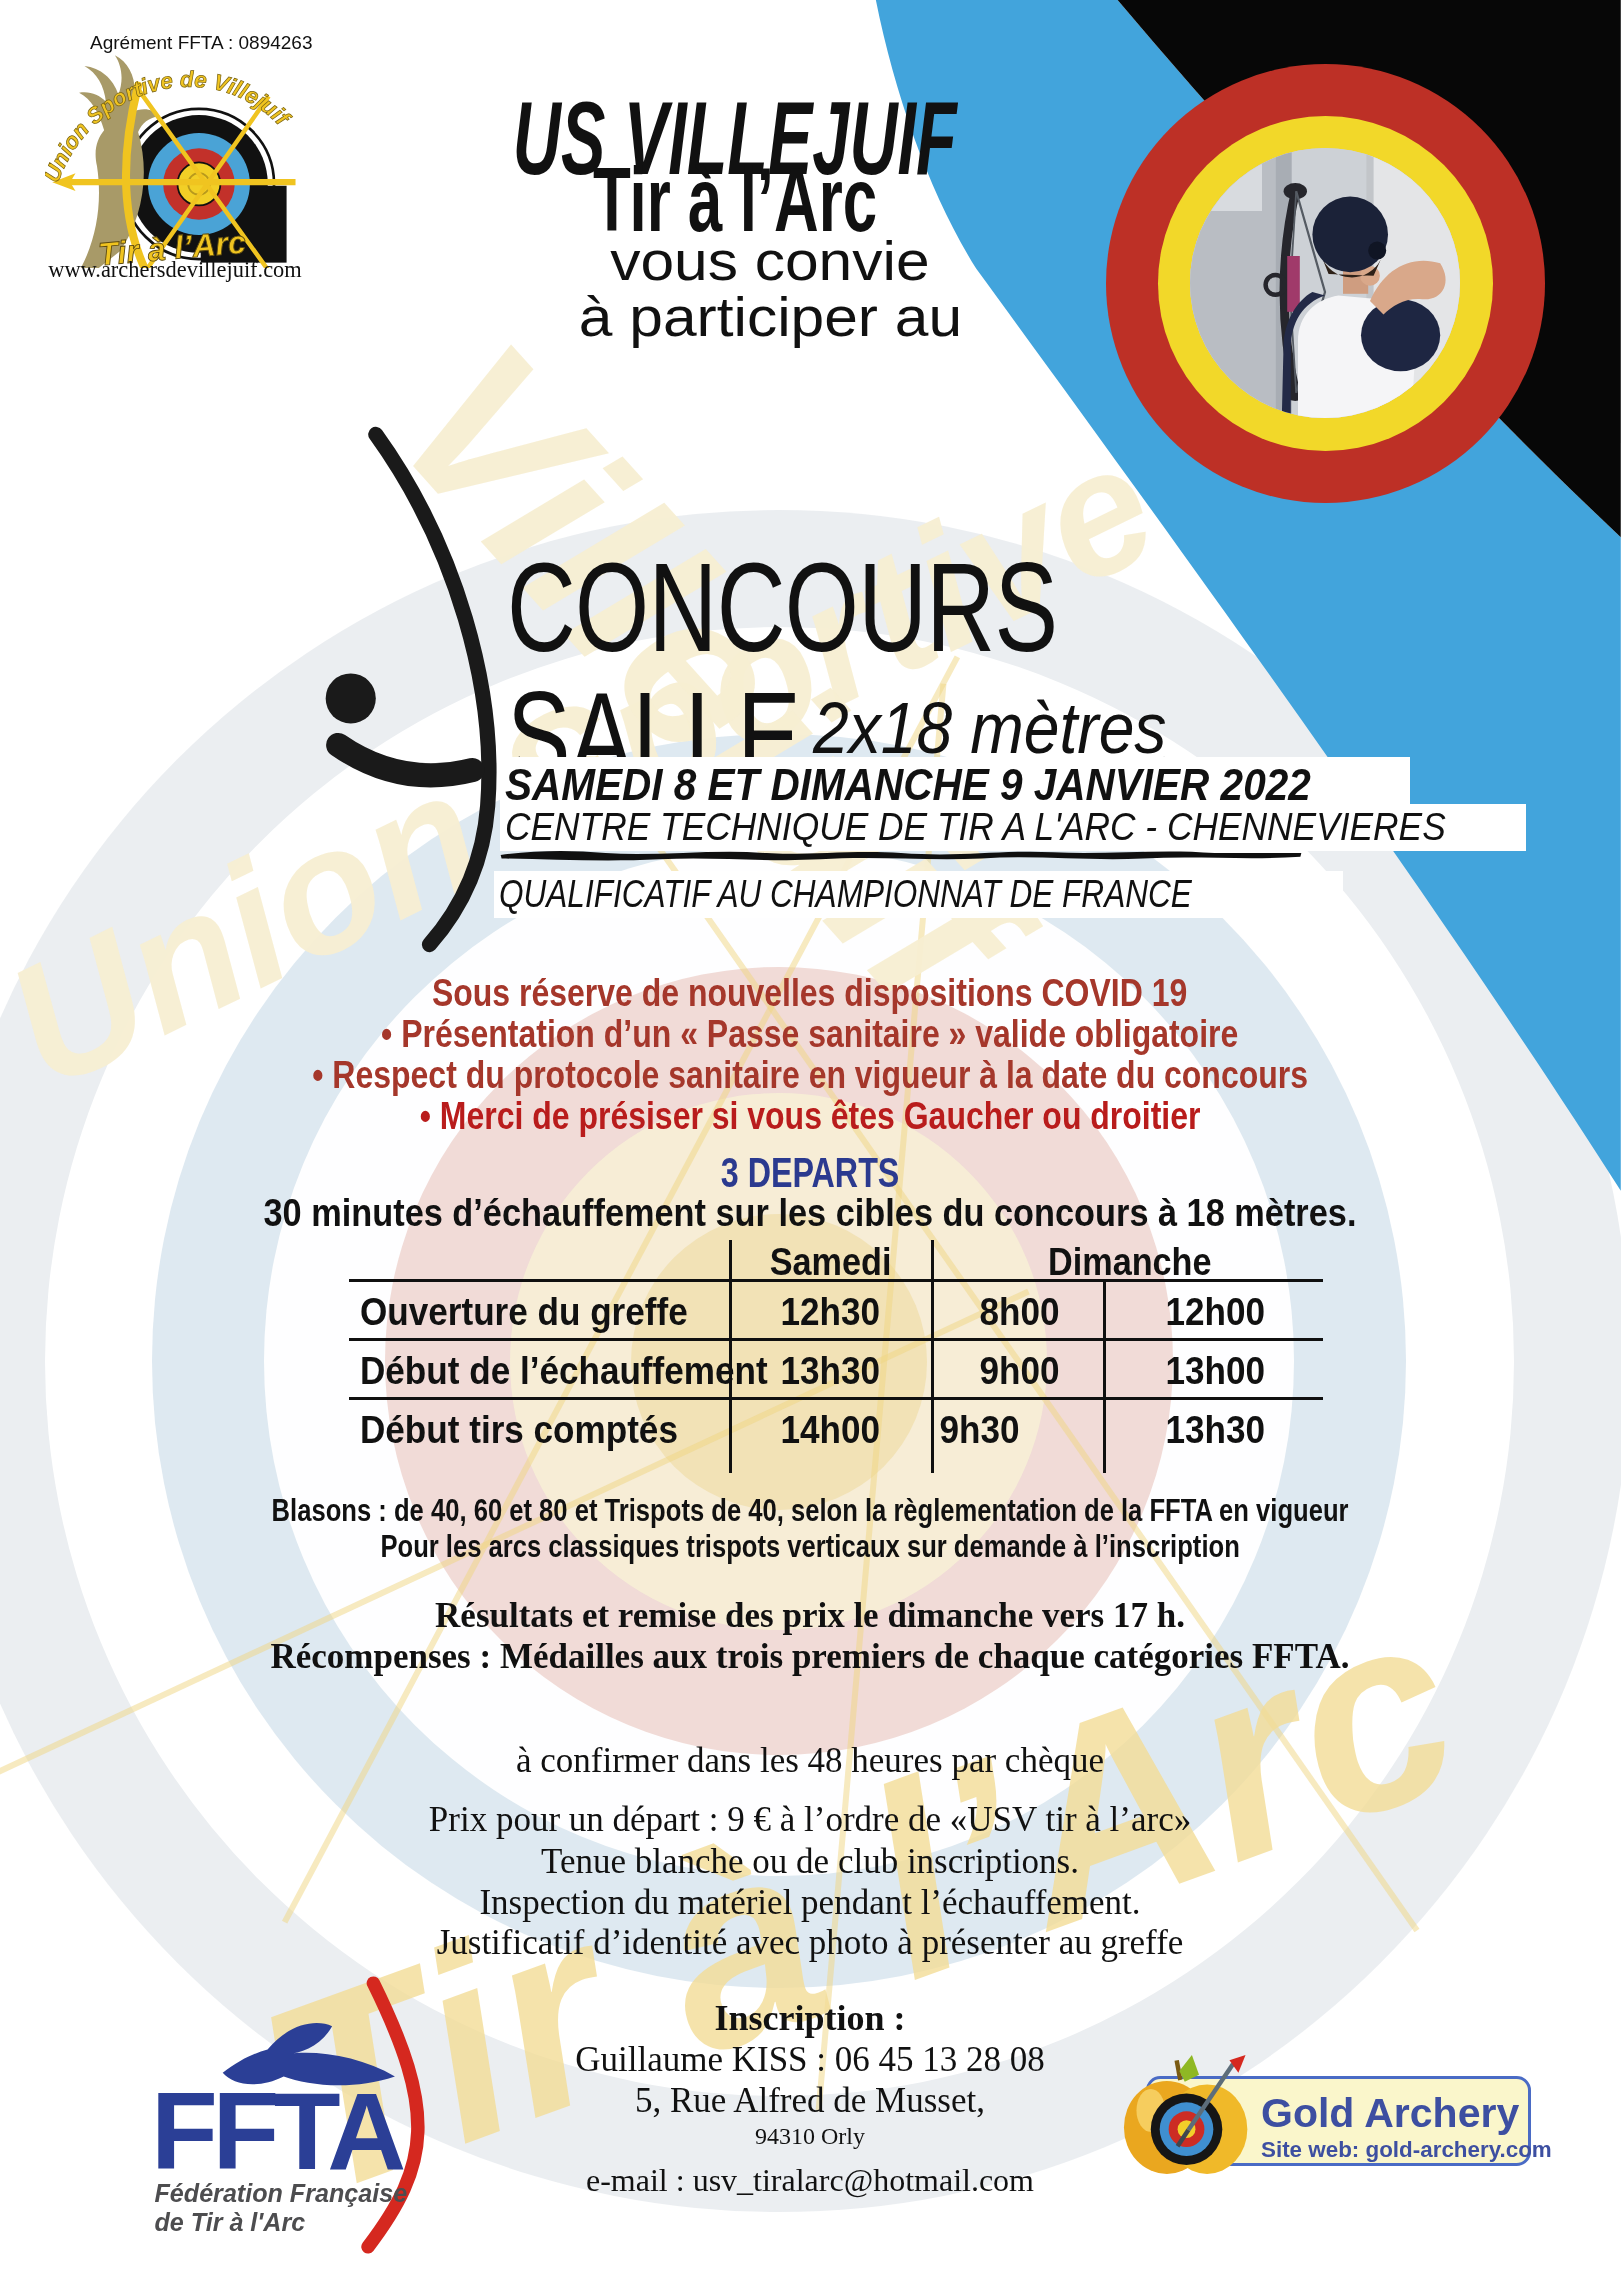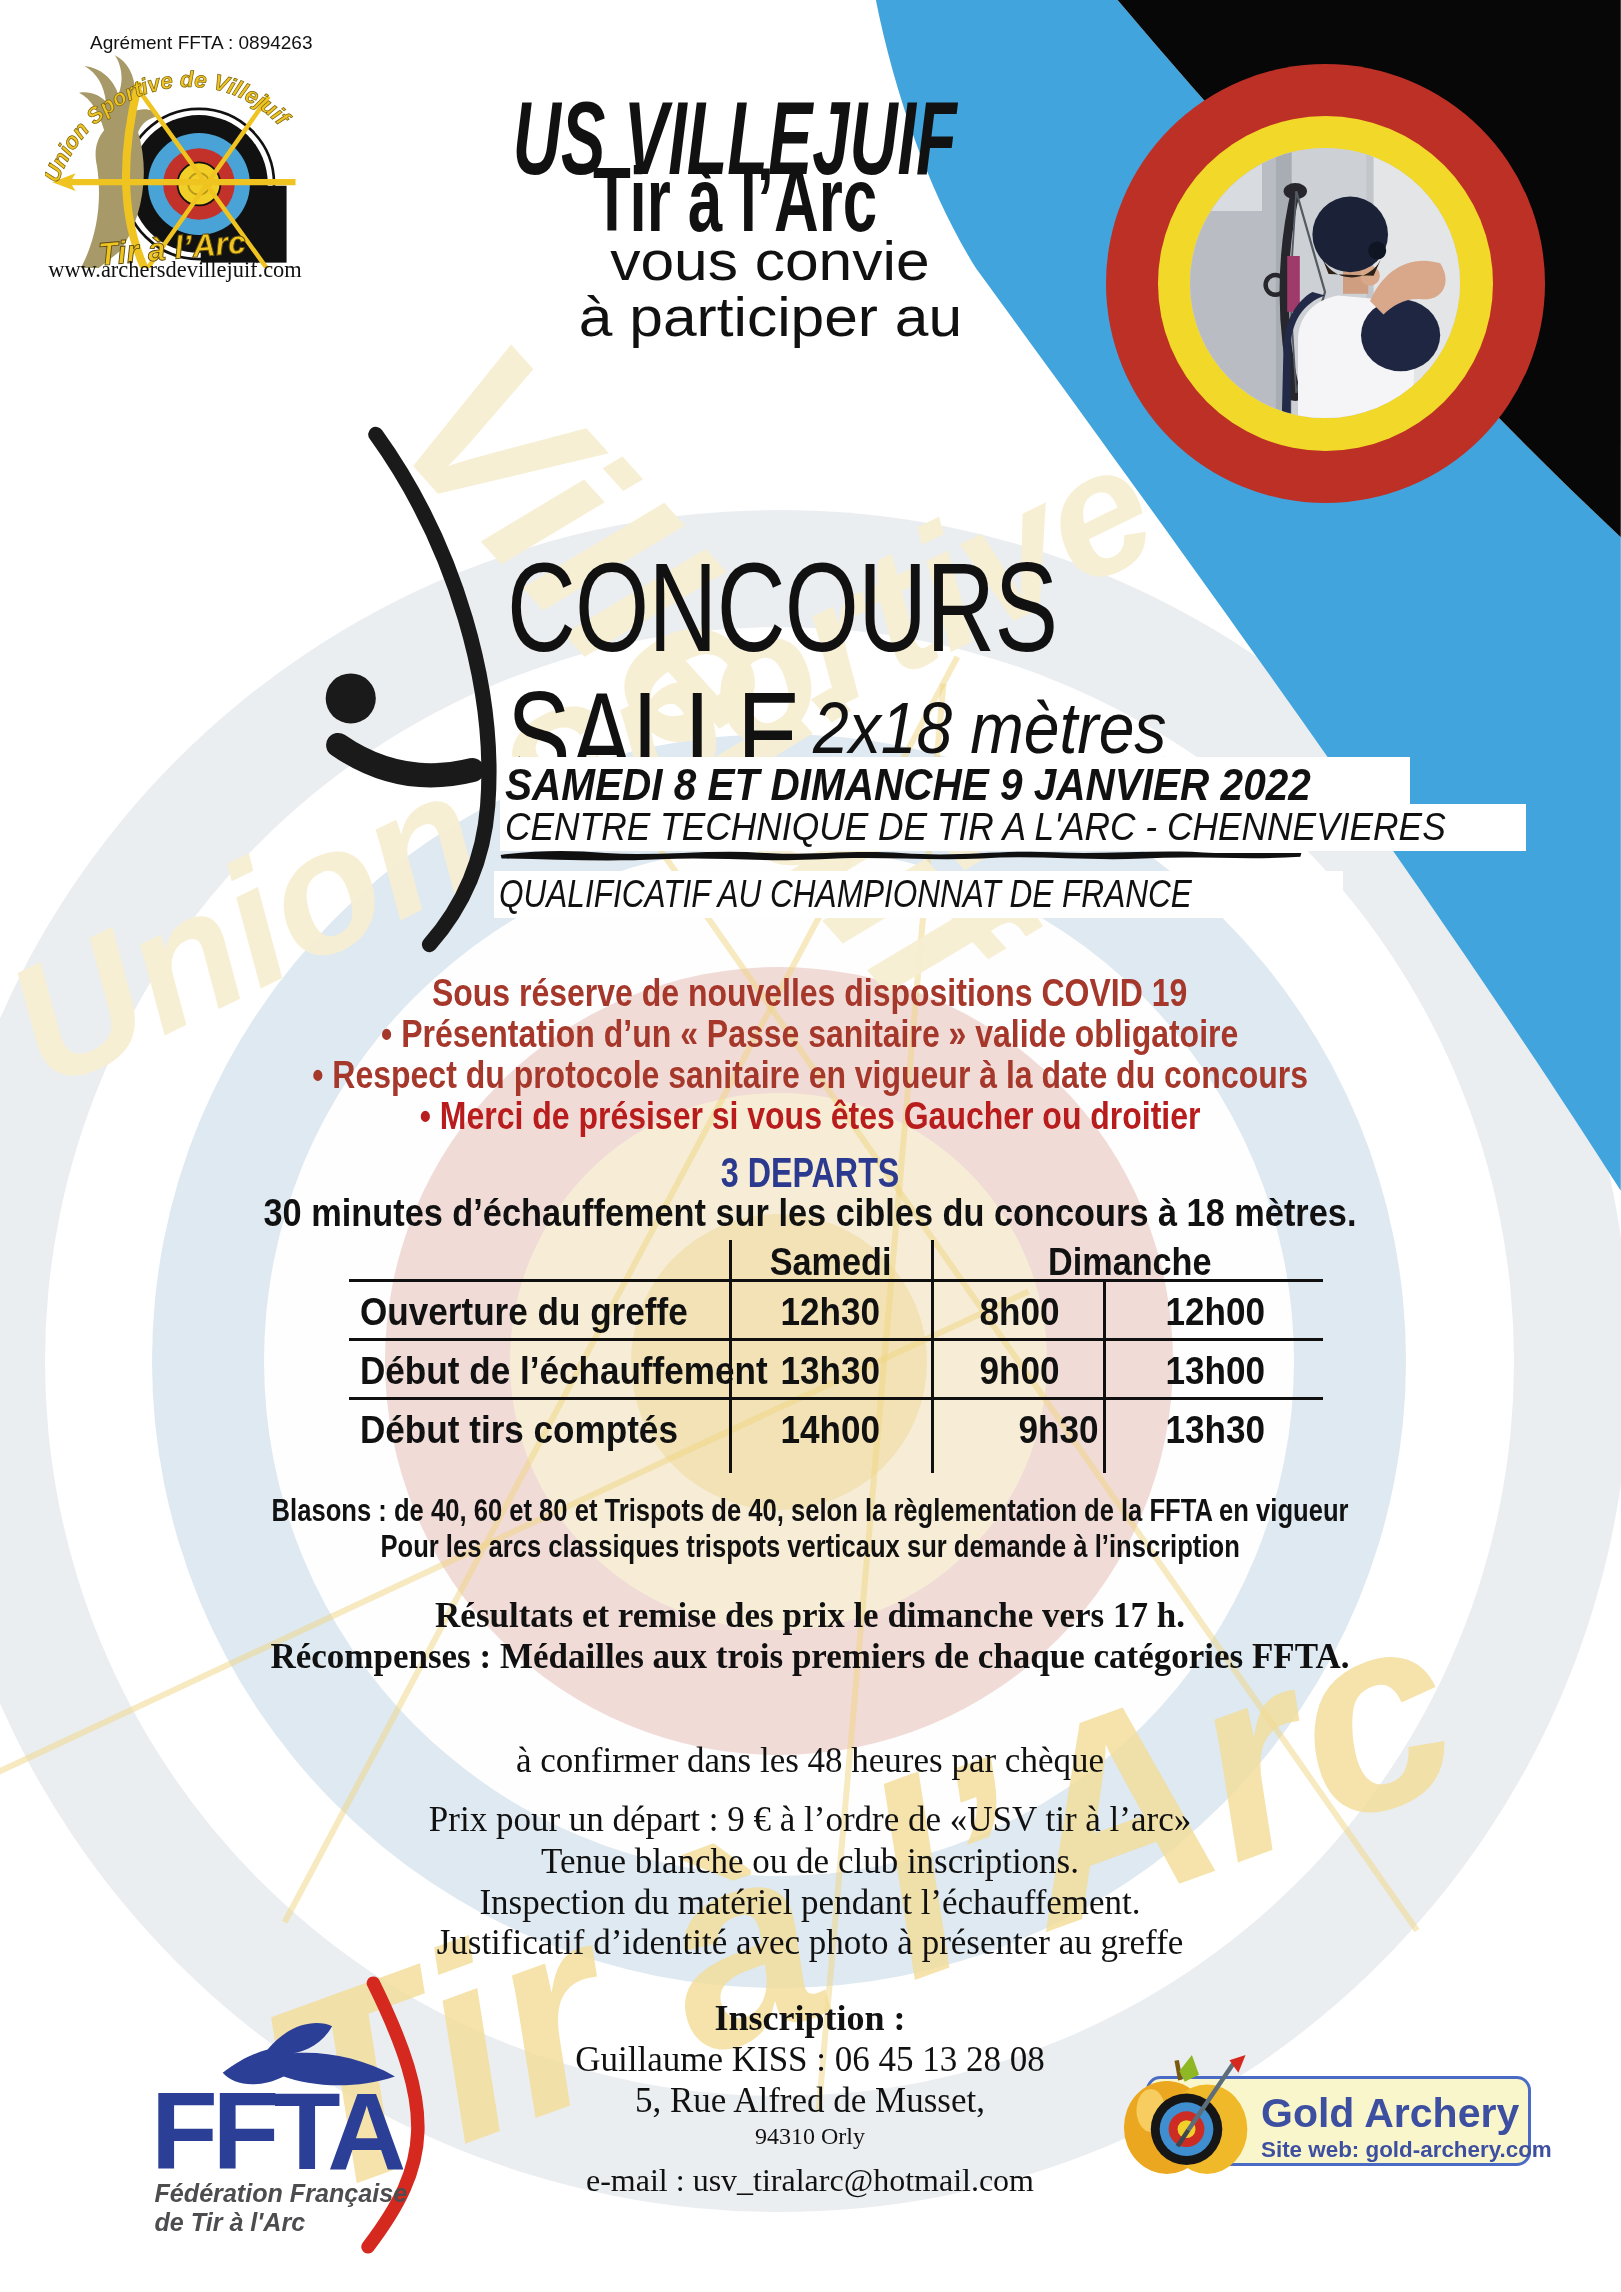--- a/index.html
+++ b/index.html
@@ -213,21 +213,21 @@
   <div class="abs" style="left:1107px;top:1349px;width:217px;text-align:center;z-index:3">
     <span class="cx b" style="--sx:.9;font-size:39px">13h00</span>
   </div>
 
   <div class="abs" style="left:360px;top:1408px;z-index:3">
     <span class="ox b" style="--sx:.9;font-size:39px">Début tirs comptés</span>
   </div>
   <div class="abs" style="left:733px;top:1408px;width:195px;text-align:center;z-index:3">
     <span class="cx b" style="--sx:.9;font-size:39px">14h00</span>
   </div>
-  <div class="abs" style="left:935px;top:1408px;width:168px;text-align:right;z-index:3">
+  <div class="abs" style="left:935px;top:1408px;width:168px;text-align:left;z-index:3">
     <span class="cx b" style="--sx:.9;font-size:39px">9h30</span>
   </div>
   <div class="abs" style="left:1107px;top:1408px;width:217px;text-align:center;z-index:3">
     <span class="cx b" style="--sx:.9;font-size:39px">13h30</span>
   </div>
 
   <div class="cline" style="top:1492px;z-index:3">
     <span class="cx b" style="--sx:.8;font-size:32px">Blasons : de 40, 60 et 80 et Trispots de 40, selon la règlementation de la FFTA en vigueur</span>
   </div>
   <div class="cline" style="top:1528px;z-index:3">

